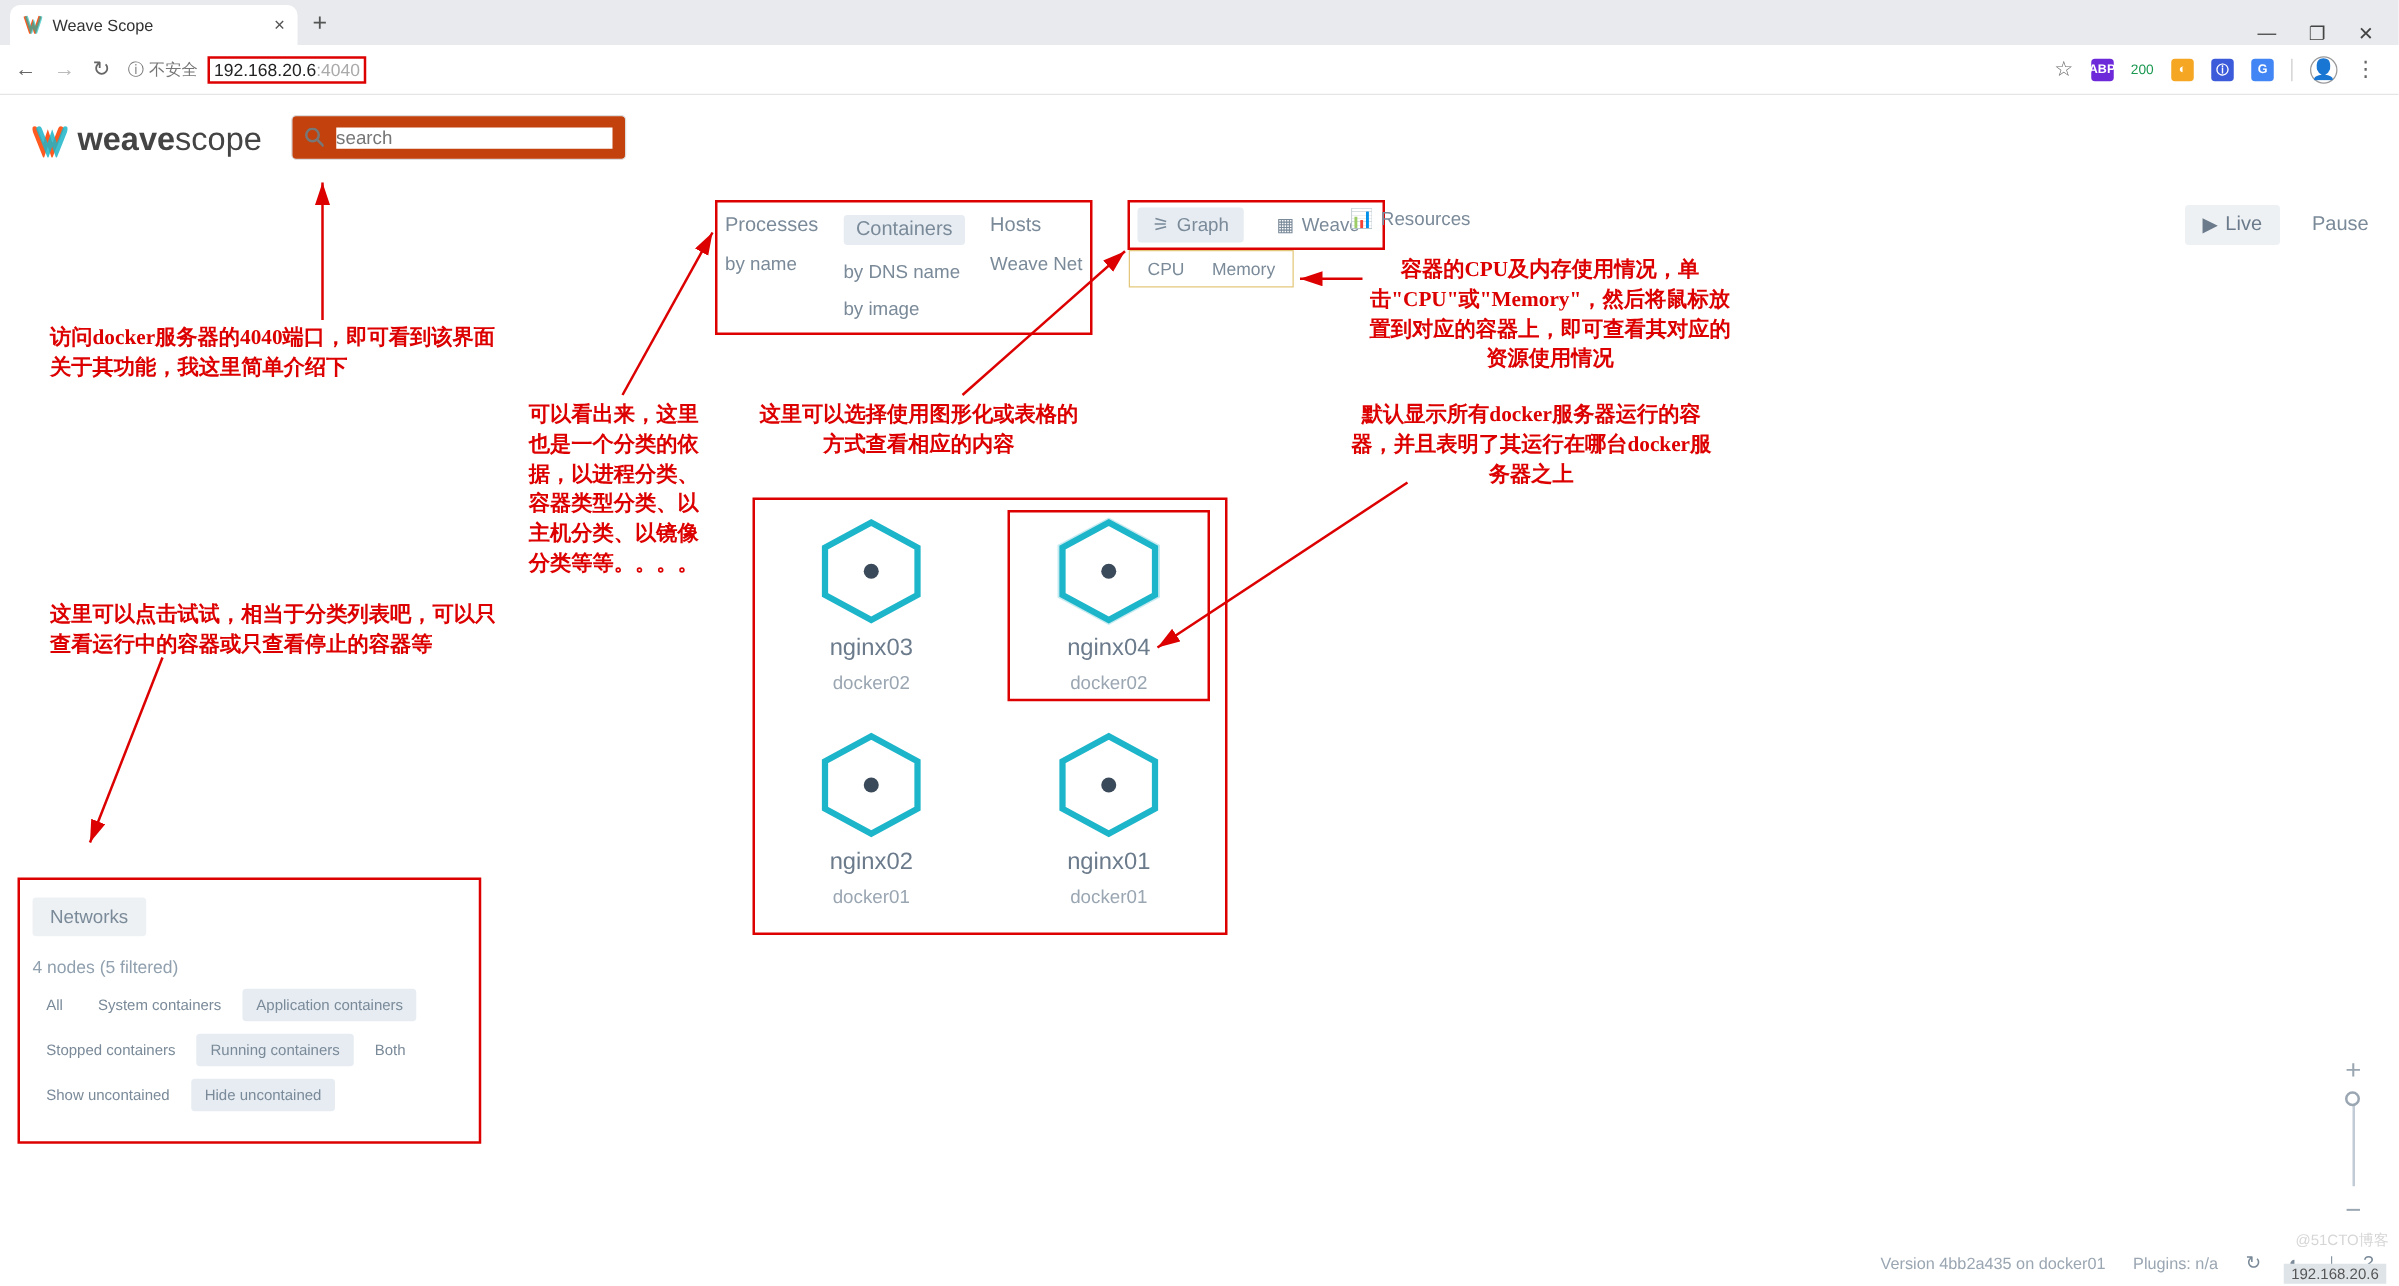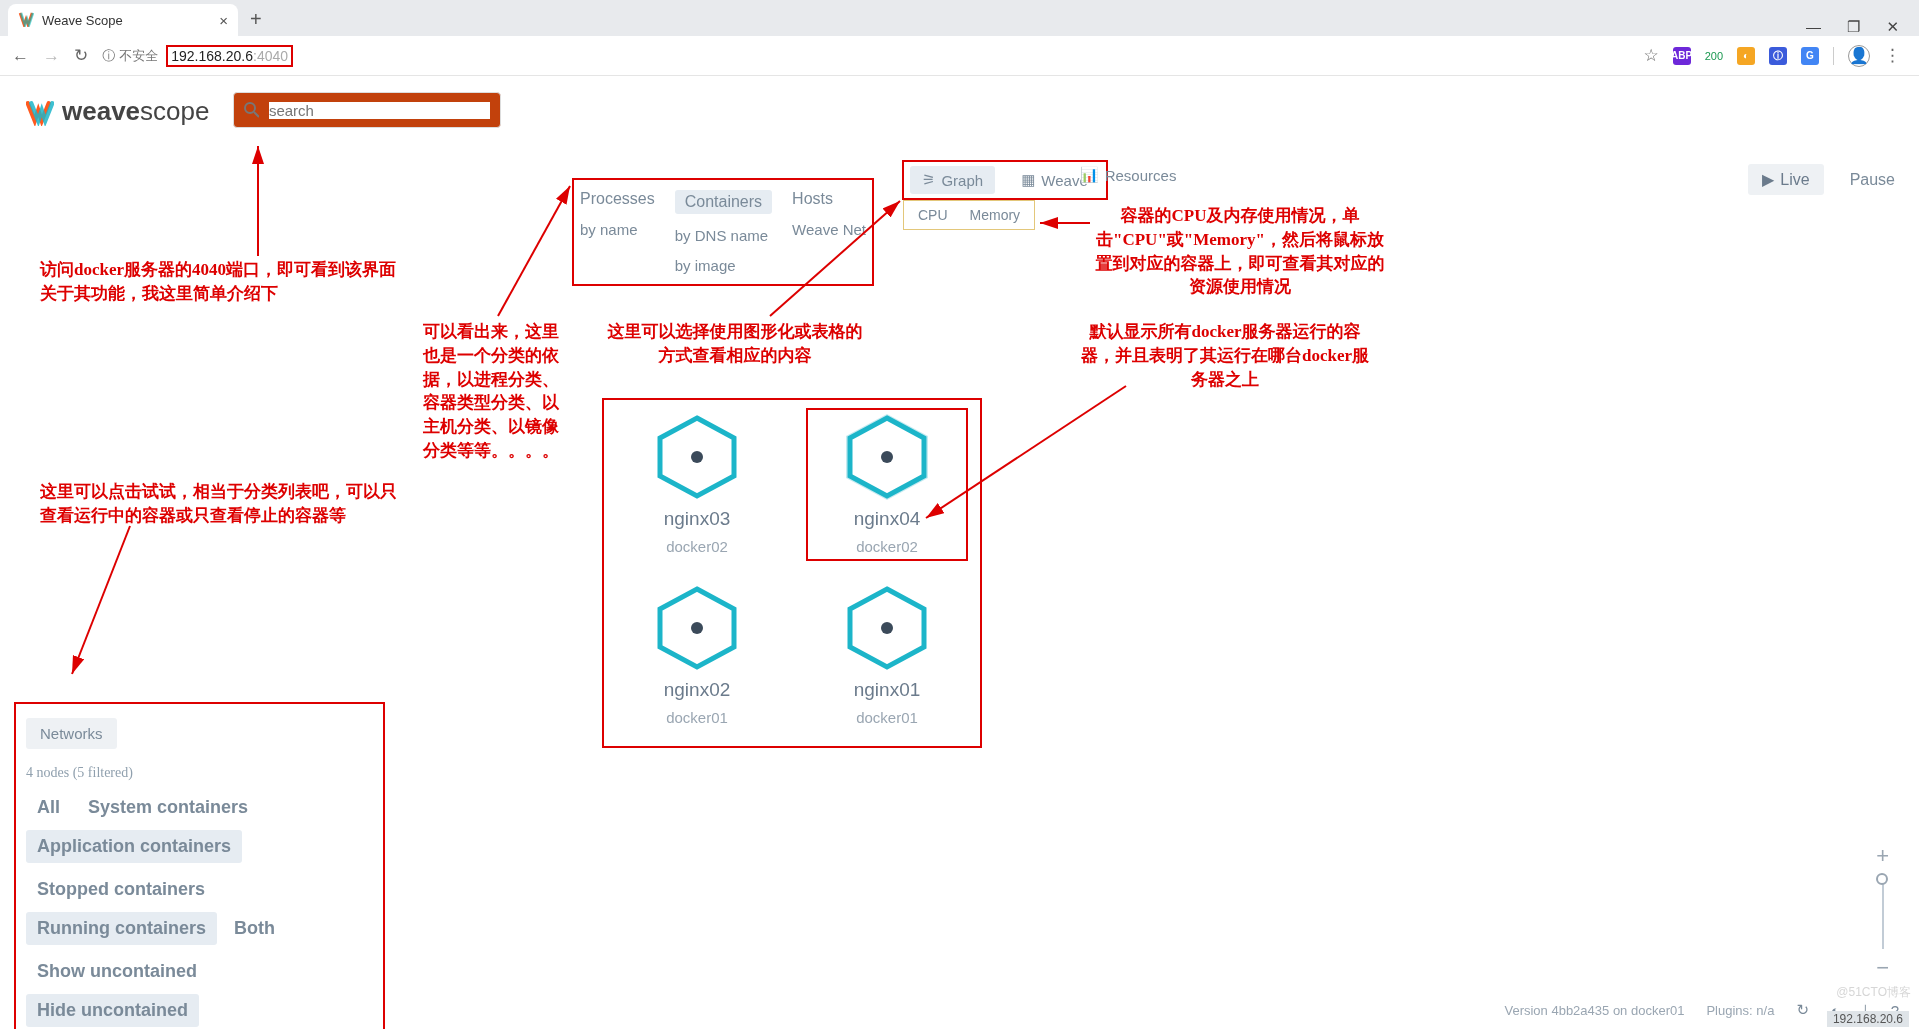--- a/index.html
+++ b/index.html
@@ -32,21 +32,21 @@
 
   
   .app { position: relative; height: calc(1029px - 76px); }
   .toolbar { display:flex; align-items:flex-start; padding: 14px 26px 0 26px; gap: 24px; }
   .logo { display:flex; align-items:center; gap:8px; font-size: 26px; font-weight:bold; color:#444; margin-top:6px;}
   .logo b { font-weight:800;}
   .logo-icon { width:28px; height:28px; }
   .search-box { background:#c2410c; border:1px solid #ddd; border-radius:4px; width:268px; height:36px; display:flex; align-items:center; padding:0 10px; gap:10px; color:#888; margin-top:2px;}
   .search-box input { border:none; outline:none; width:100%; font-size:15px; }
 
-  .topo-select { border:2px solid #d00; padding:0 6px 10px 6px; position:absolute; left:572px; top:102px; display:flex; gap: 20px; font-size:15px; color:#7a8a99;}
+  .topo-select { border:2px solid #d00; padding:0 6px 10px 6px; position:absolute; left:572px; top:84px; display:flex; gap: 20px; font-size:15px; color:#7a8a99;}
   .tcol { display:flex; flex-direction:column; gap:13px; align-items:flex-start; padding-top:10px;}
   .tcol .thead { color:#7a8a99; font-size:16px;}
   .pill { background:#e6ecf2; padding:3px 10px; border-radius:3px; color:#6b7b8c;}
 
   .view-modes { position:absolute; left:902px; top:84px; border:2px solid #d00; padding:4px 6px; display:flex; gap:14px; color:#7a8a99; font-size:15px;}
   .vm { background:#e6ecf2; padding:5px 12px; border-radius:3px; display:flex; align-items:center; gap:6px;}
   .vm.plain { background:transparent;}
   .resources-btn { position:absolute; left:1080px; top:90px; color:#7a8a99; font-size:15px; display:flex; align-items:center; gap:6px;}
 
   .metrics { position:absolute; left:903px; top:124px; border:1px solid #e3c77a; padding:6px 14px; display:flex; gap:22px; color:#7a8a99; font-size:14px;}
@@ -61,23 +61,23 @@
   .nodes-area { position:absolute; left:602px; top:322px; border:2px solid #d00; padding: 14px 18px 20px 18px; display:grid; grid-template-columns: repeat(2, 150px); gap: 30px 40px;}
   .node { display:flex; flex-direction:column; align-items:center; gap:8px;}
   .node.sel { border:2px solid #d00; padding:4px; margin:-6px;}
   .hex { width:86px; height:86px; position:relative;}
   .node-title { color:#6b7b8c; font-size:19px;}
   .node-sub { color:#9aa6b2; font-size:15px;}
 
   
   .bl-panel { position:absolute; left:14px; top:626px; border:2px solid #d00; width:371px; padding:14px 10px 14px 10px; color:#7a8a99; font-size:15px;}
   .panel-title { background:#eef1f4; display:inline-block; padding:7px 14px; border-radius:3px; margin-bottom:16px;}
-  .panel-info { font-size:14px; margin-bottom:10px; color:#90a0ae;font-family:Liberation Serif, serif;}
+  .panel-info { font-size:14px; margin-bottom:10px; color:#90a0ae;}
   .filter-row { display:flex; gap:6px; margin-bottom:10px; flex-wrap:wrap;}
-  .fbtn { padding:6px 11px; border-radius:3px; color:#7a8a99; font-size:18px; cursor:pointer;font-weight:bold;}
+  .fbtn { padding:6px 11px; border-radius:3px; color:#7a8a99; font-size:12px; cursor:pointer;}
   .fbtn.on { background:#e6ecf2;}
 
   
   .zoom-col { position:absolute; right:30px; bottom:48px; display:flex; flex-direction:column; align-items:center; gap:0; color:#9aa6b2;}
   .zslider { width:2px; height:74px; background:#c2ccd6; margin:6px 0; position:relative;}
   .zhandle { width:12px; height:12px; border-radius:50%; border:2px solid #9aa6b2; background:#fff; position:absolute; top:-2px; left:-6px;}
 
   .footer { position:absolute; right:20px; bottom:10px; color:#9aa6b2; font-size:13px; display:flex; align-items:center; gap:22px;justify-content:space-between;}
   .footer-ic { font-size:15px; color:#7a8a99;}
 

